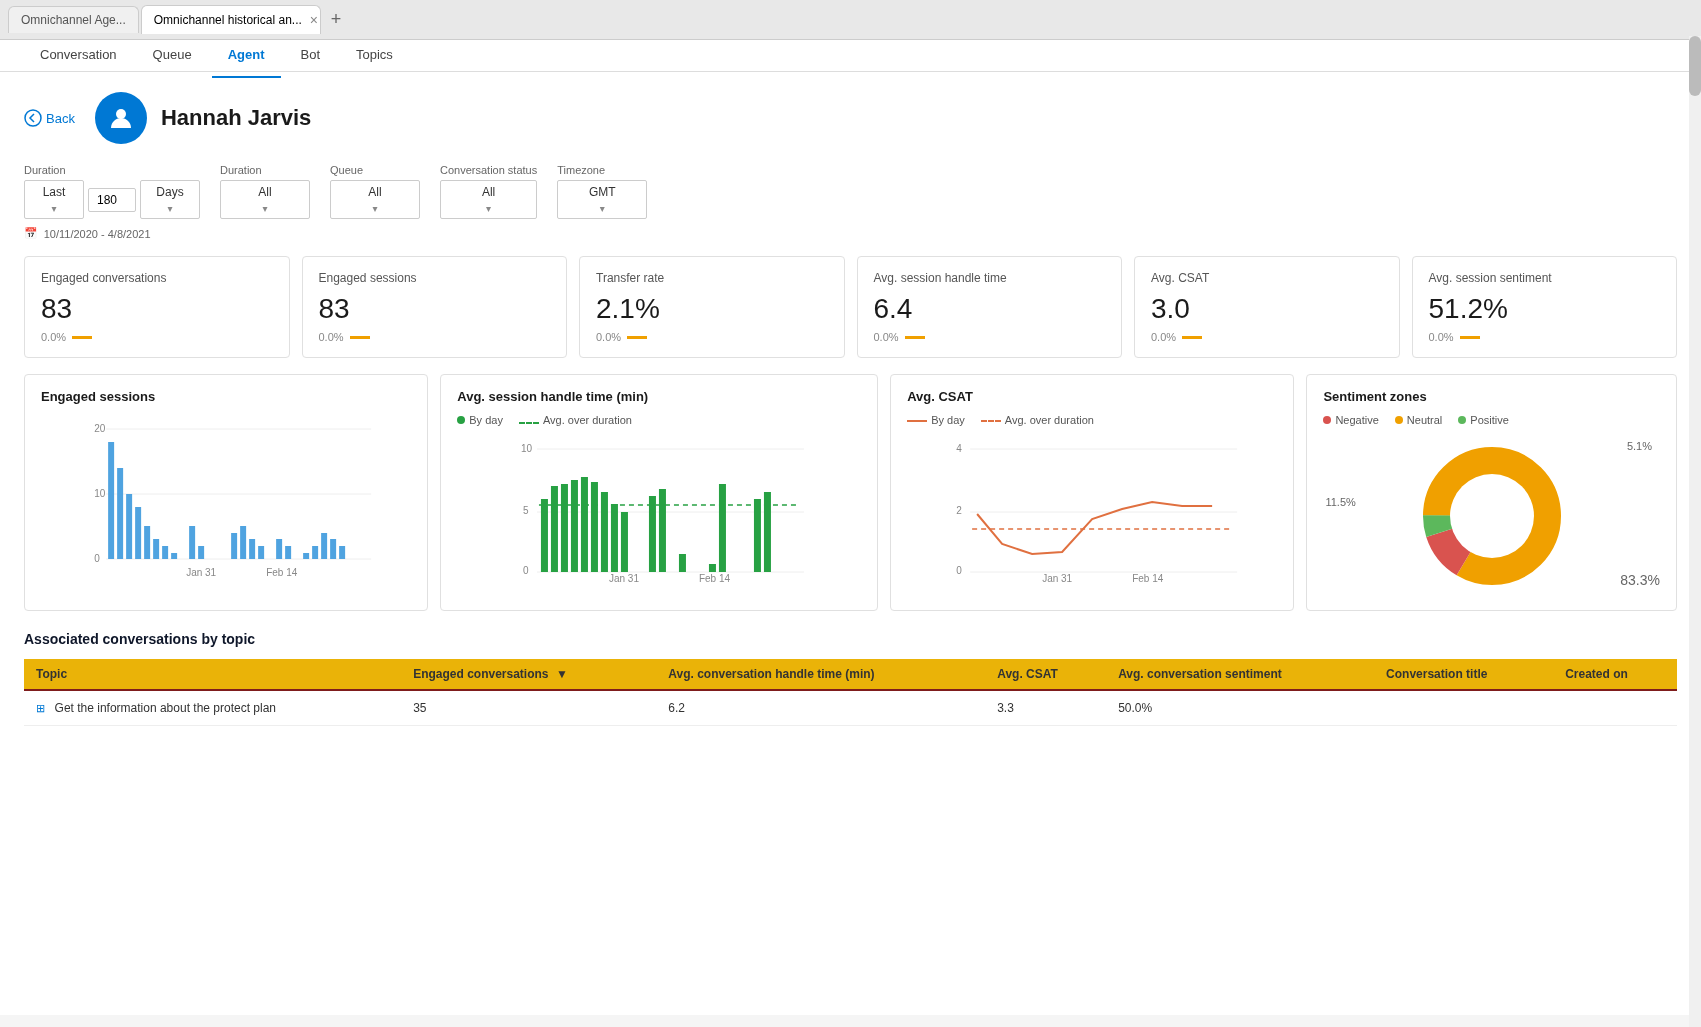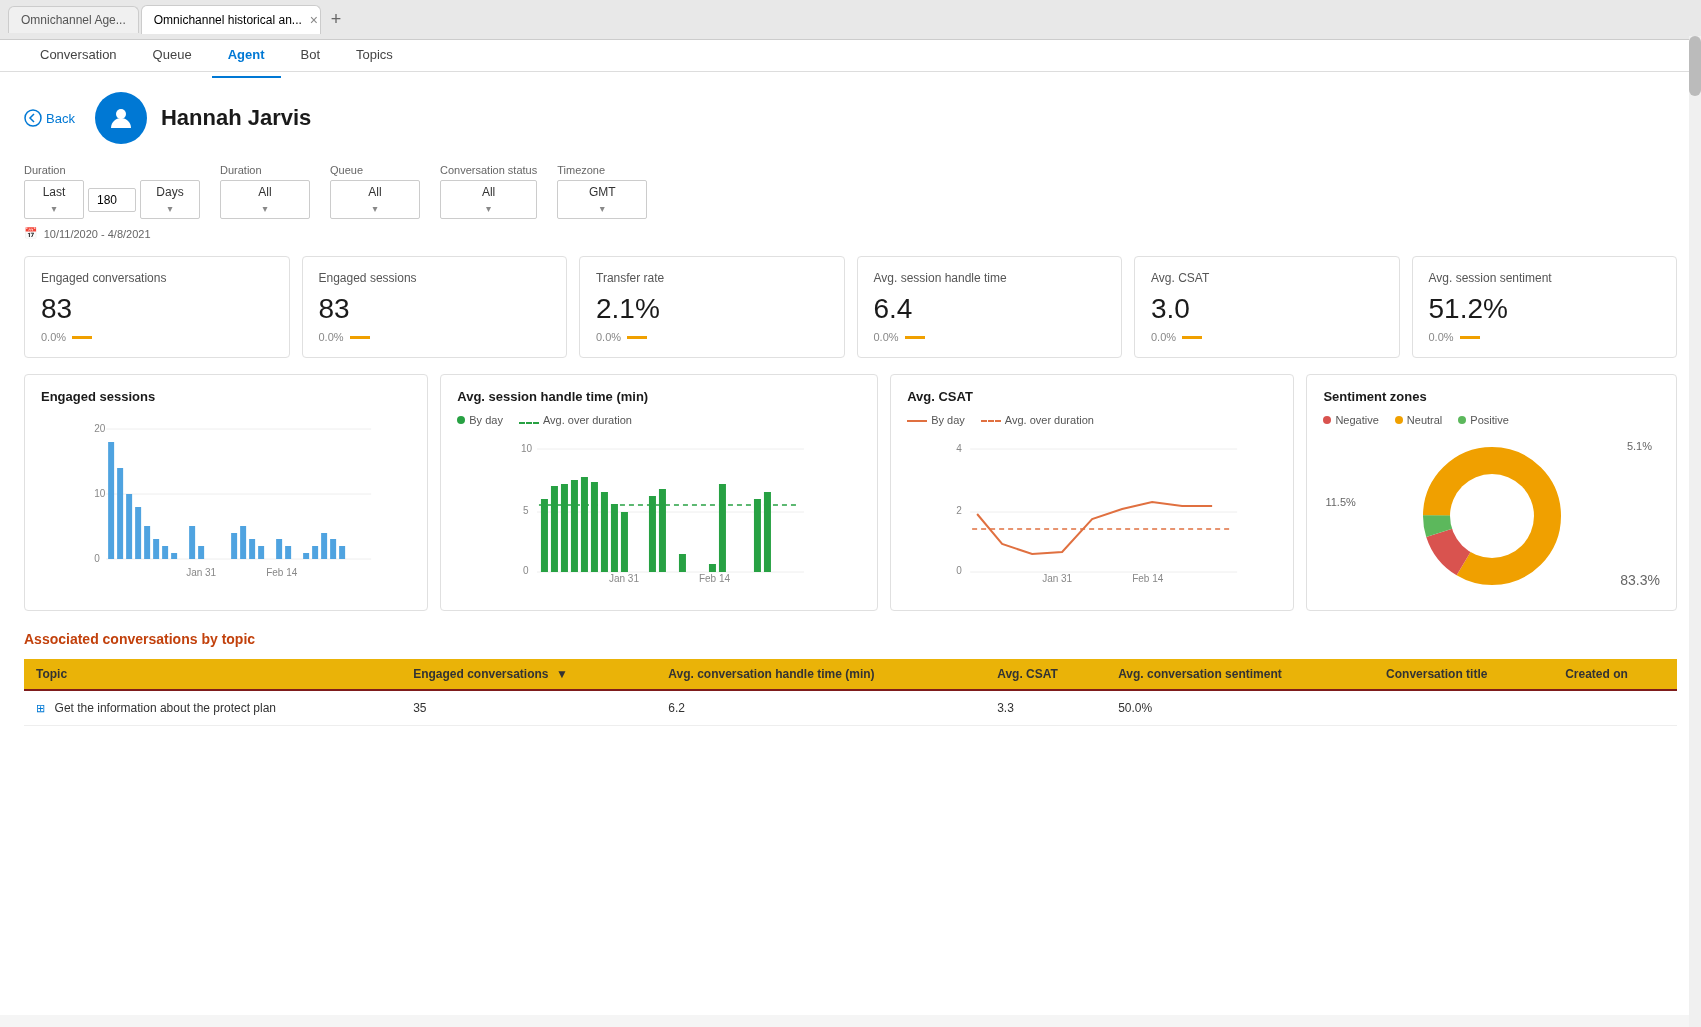--- a/index.html
+++ b/index.html
@@ -49,21 +49,21 @@
     
     .charts-row { display: flex; gap: 12px; margin-bottom: 20px; }
     .chart-card { background: #fff; border: 1px solid #e0e0e0; border-radius: 4px; padding: 14px 16px; flex: 1; min-width: 0; }
     .chart-title { font-size: 13px; font-weight: 600; color: #1a1a1a; margin-bottom: 10px; }
     .chart-legend { display: flex; gap: 16px; margin-bottom: 8px; font-size: 11px; color: #555; align-items: center; }
     .legend-dot { width: 8px; height: 8px; border-radius: 50%; display: inline-block; margin-right: 4px; }
     .legend-dash { width: 20px; height: 2px; display: inline-block; margin-right: 4px; border-top: 2px dashed; }
 
     
     .table-section { margin-top: 8px; }
-    .table-section-title { font-size: 14px; font-weight: 600; color: #c2410c; margin-bottom: 12px; }
+    .table-section-title { font-size: 14px; font-weight: 600; color: #0f172a; margin-bottom: 12px; }
     .data-table { width: 100%; border-collapse: collapse; }
     .data-table th { text-align: left; padding: 8px 12px; font-size: 12px; font-weight: 600; color: #333; border-bottom: 2px solid #7f1d1d; background: #eab308; }
     .data-table td { padding: 10px 12px; font-size: 12px; color: #333; border-bottom: 1px solid #eee; }
     .expand-icon { color: #0078d4; cursor: pointer; margin-right: 6px; font-size: 11px; }
 
     
     .scrollbar-track { position: fixed; right: 0; top: 36px; width: 12px; height: calc(1027px - 36px); background: #f0f0f0; }
     .scrollbar-thumb { position: absolute; top: 0; width: 12px; height: 60px; background: #bbb; border-radius: 6px; }
 
     .chevron { font-size: 10px; color: #888; }

